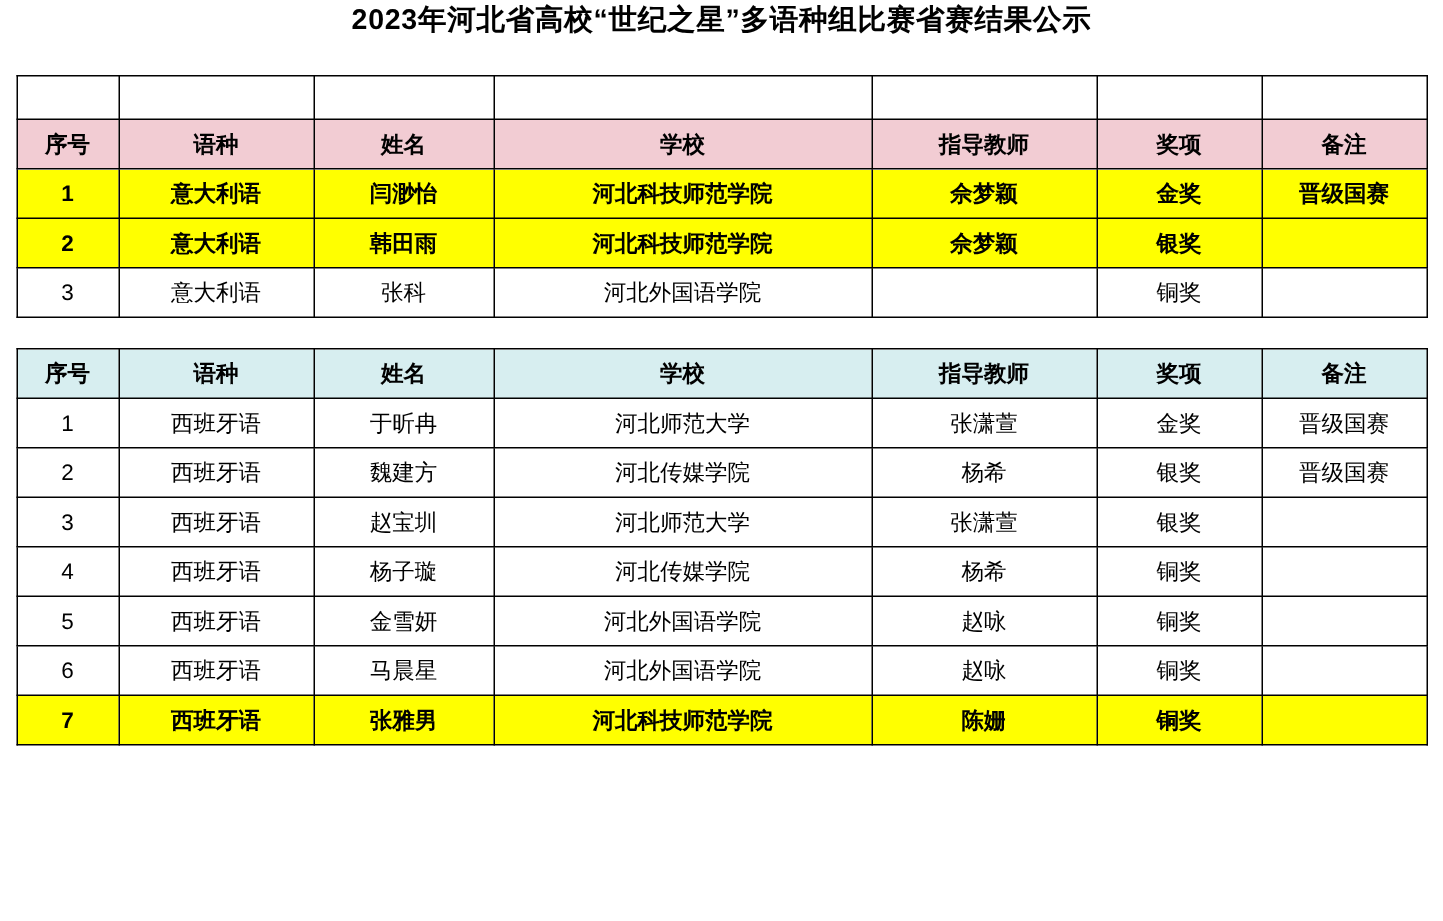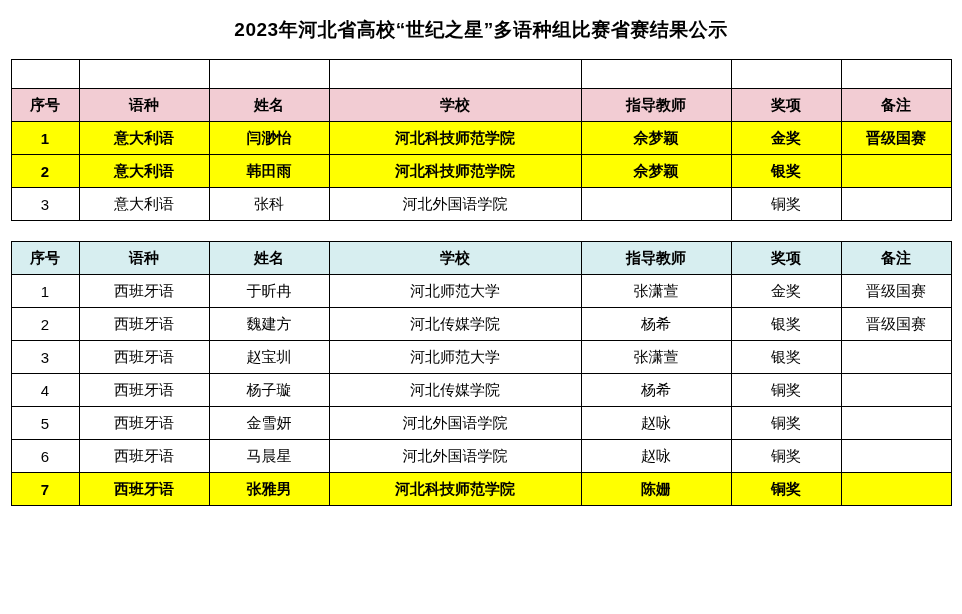--- a/index.html
+++ b/index.html
@@ -18,27 +18,26 @@
     width: 962px;
     height: 614px;
     position: relative;
     box-sizing: border-box;
   }
   .title {
     text-align: center;
     font-size: 19px;
     font-weight: bold;
     letter-spacing: 0.5px;
-    padding-top: 17px;
     padding-bottom: 16px;
     color: #000;
   }
   table.sheet {
     width: 940px;
-    margin: 0 auto;
+    margin: 8px auto;
     border-collapse: collapse;
     table-layout: fixed;
   }
   table.sheet td {
     border: 1px solid #000000;
     height: 32px;
     font-size: 15px;
     text-align: center;
     vertical-align: middle;
     padding: 0;

